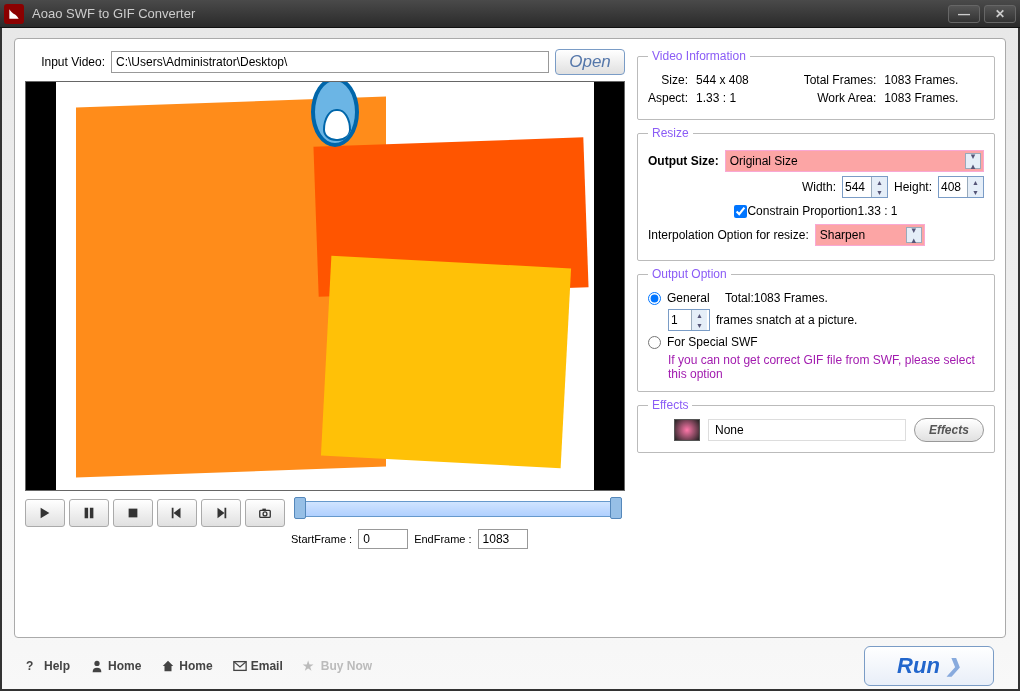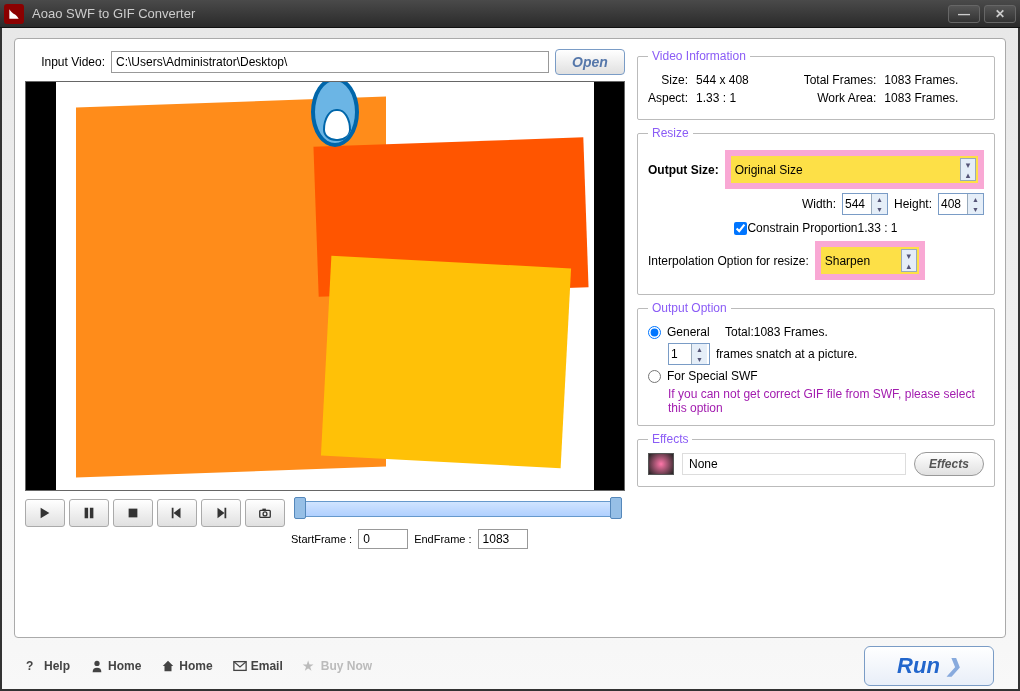--- a/index.html
+++ b/index.html
@@ -11,21 +11,21 @@
 .titlebar-btns { display: flex; gap: 4px; }
 .titlebar-btn { width: 32px; height: 18px; background: linear-gradient(#555, #333); border: 1px solid #666; border-radius: 3px; display: flex; align-items: center; justify-content: center; cursor: pointer; color: #ccc; font-weight: bold; font-size: 12px;}
 .window-body { background: linear-gradient(to bottom, #e8e8e8, #f8f8f8); height: 663px; padding: 10px 12px 4px 12px; border: 2px solid #333; border-top: none; position: relative; }
 .main-panel { background: #fff; border: 1px solid #aaa; border-radius: 4px; padding: 10px; height: 600px; display: flex; gap: 12px; }
 .left-col { width: 600px; display: flex; flex-direction: column; }
 .right-col { flex: 1; display: flex; flex-direction: column; gap: 6px; }
 .input-row { display: flex; align-items: center; gap: 6px; margin-bottom: 6px; }
 .input-row label { width: 80px; text-align: right; }
 .text-input { border: 1px solid #999; padding: 3px 4px; font-size: 12px; background: #fff; }
 .path-input { flex: 1; height: 22px; }
-.open-btn { width: 70px; height: 26px; background: linear-gradient(#fff, #e0e0e0); border: 1px solid #7a9cc6; border-radius: 4px; cursor: pointer; color: #5577aa; font-size: 14px; font-style: italic; font-weight: bold; }
+.open-btn { width: 70px; height: 26px; background: linear-gradient(#fff, #e0e0e0); border: 1px solid #7a9cc6; border-radius: 4px; cursor: pointer; color: #5577aa; font-size: 17px; font-style: italic; font-weight: normal; }
 .preview { background: #000; height: 410px; position: relative; overflow: hidden; border: 1px solid #666; }
 .preview-inner { position: absolute; left: 30px; right: 30px; top: 0; bottom: 0; background: #fff; }
 .shape1 { position: absolute; left: 20px; top: 20px; width: 310px; height: 370px; background: #ff8c1a; transform: skewY(-2deg); }
 .shape2 { position: absolute; left: 260px; top: 60px; width: 270px; height: 150px; background: #ff5500; transform: rotate(-2deg); }
 .shape3 { position: absolute; left: 270px; top: 180px; width: 240px; height: 200px; background: #ffc107; transform: rotate(3deg); }
 .face { position: absolute; left: 255px; top: -5px; width: 48px; height: 70px; border: 4px solid #0066aa; border-radius: 50% / 50%; background: #6bb5e5; overflow: hidden; }
 .face-inner { position: absolute; left: 8px; top: 28px; width: 28px; height: 32px; background: #fff; border-radius: 14px 14px 14px 14px / 22px 22px 12px 12px; border: 2px solid #0066aa; }
 .controls-row { display: flex; gap: 6px; margin-top: 8px; align-items: flex-start; }
 .play-btns { display: flex; gap: 4px; }
 .play-btn { width: 40px; height: 28px; background: linear-gradient(#fff, #e0e0e0); border: 1px solid #aaa; border-radius: 3px; cursor: pointer; display: flex; align-items: center; justify-content: center; }
@@ -38,30 +38,30 @@
 .frame-row { display: flex; gap: 6px; align-items: center; }
 .frame-row label { font-size: 11px; }
 .frame-input { width: 50px; height: 20px; }
 fieldset { border: 1px solid #bbb; border-radius: 2px; padding: 6px 10px 10px 10px; }
 legend { padding: 0 4px; color: #8b5cf6; font-size: 12px; }
 .info-grid { display: grid; grid-template-columns: auto 1fr auto 1fr; gap: 4px 8px; padding: 4px 0; }
 .info-grid .lbl { text-align: right; }
 .row { display: flex; align-items: center; gap: 6px; margin: 4px 0; }
 .row-right { justify-content: flex-end; }
 .bold-label { font-weight: bold; }
-.combo { flex: 1; height: 39px; border: 6px solid #f9a8d4; background: #fde047; display: flex; align-items: center; position: relative; padding: 0 4px; cursor: pointer; }
+.combo { flex: 1; height: 22px; border: 1px solid #f9a8d4; background: #fca5a5; display: flex; align-items: center; position: relative; padding: 0 4px; cursor: pointer; }
 .combo-arrow { position: absolute; right: 2px; top: 2px; bottom: 2px; width: 16px; background: #e5eef8; border: 1px solid #9ab; display: flex; align-items: center; justify-content: center; font-size: 9px; color: #557; }
 .spinner { width: 46px; height: 22px; border: 1px solid #7a9cc6; background: #fff; display: flex; position: relative; }
 .spinner input { border: none; width: 28px; padding: 0 2px; font-size: 12px; }
 .spinner-btns { width: 16px; display: flex; flex-direction: column; border-left: 1px solid #9ab; }
 .spinner-btns span { flex: 1; background: #e5eef8; display: flex; align-items: center; justify-content: center; font-size: 7px; color: #557; cursor: pointer; }
 .checkbox-row { display: flex; align-items: center; justify-content: center; margin: 6px 0; }
 .radio-row { display: flex; align-items: center; gap: 6px; margin: 4px 0; }
 .gray-text { color: #a21caf; }
-.effects-row { display: flex; align-items: center; gap: 8px; }
+.effects-row { display: flex; align-items: center; gap: 8px; margin-left: 26px; }
 .effect-thumb { width: 26px; height: 22px; background: radial-gradient(circle at 50% 50%, #ff77aa, #222); border: 1px solid #555;}
 .effect-label { flex: 1; border: 1px solid #ddd; height: 22px; display: flex; align-items: center; padding: 0 6px; }
 .effects-btn { width: 70px; height: 24px; background: linear-gradient(#fff, #e0e0e0); border: 1px solid #999; border-radius: 12px; cursor: pointer; font-style: italic; font-weight: bold; color: #555; font-size: 12px;}
 .bottom-bar { display: flex; align-items: center; gap: 20px; padding: 8px 12px 0 12px; }
 .bottom-link { display: flex; align-items: center; gap: 4px; color: #444; cursor: pointer; font-size: 12px; font-weight: bold; }
 .bottom-link.disabled { color: #bbb; cursor: default; }
 .bottom-link svg, .bottom-link .ico { width: 14px; height: 14px; }
 .run-btn { margin-left: auto; width: 130px; height: 40px; background: linear-gradient(#fff, #e8eef8); border: 1px solid #7a9cc6; border-radius: 6px; cursor: pointer; color: #2266cc; font-size: 22px; font-weight: bold; font-style: italic; display: flex; align-items: center; justify-content: center; gap: 6px; }
 .run-btn .arrow { color: #88aadd; font-size: 18px; }
 input[type=radio], input[type=checkbox] { margin: 0; }

